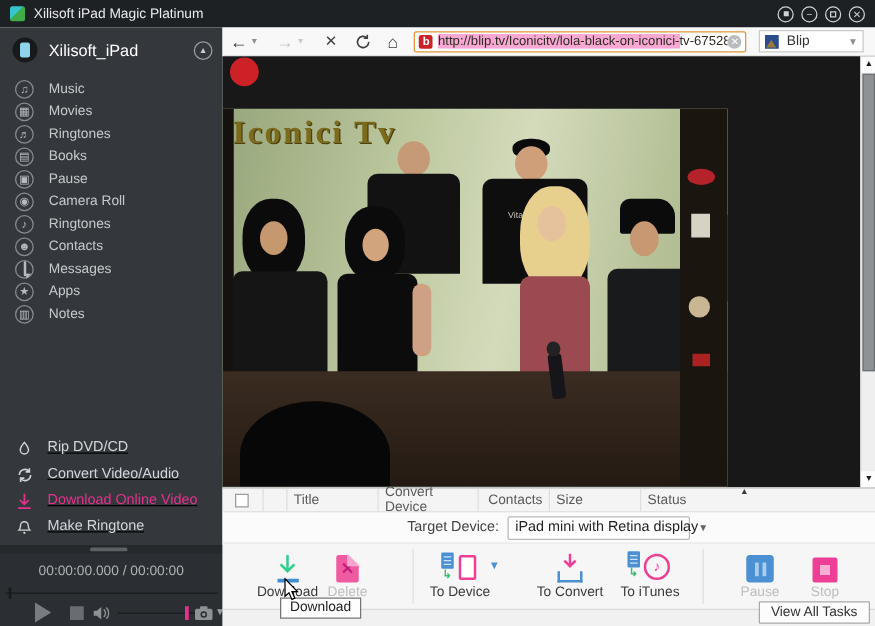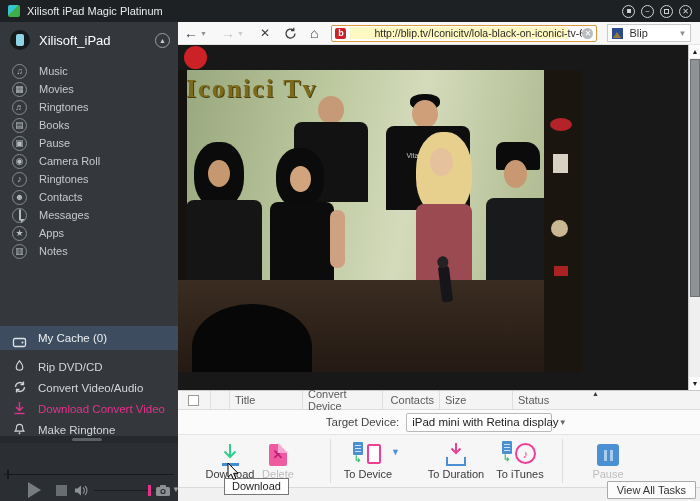--- a/index.html
+++ b/index.html
@@ -30,21 +30,21 @@
   .nav-item { height:18px; display:flex; align-items:center; padding-left:12px; }
   .nav-ic { width:15px; height:15px; border:1px solid #878c91; border-radius:50%; color:#b6bbbf;
     font-size:9px; line-height:13px; text-align:center; margin-right:12px; flex:none; }
   .nav-lab { color:#c6c9cc; font-size:11px; }
   .bubble { width:8px; height:6px; border:1px solid #b6bbbf; border-radius:2px; margin:3.5px auto 0; position:relative; }
   .bubble:after { content:""; position:absolute; left:1px; bottom:-3px; border:2px solid transparent; border-top-color:#b6bbbf; border-left-color:#b6bbbf; }
   .cache-row { position:absolute; left:0; top:304px; width:178px; height:24px; background:#3d4c5e;
     display:flex; align-items:center; padding-left:12px; }
   .cache-row .lab { color:#eef1f3; font-size:11.5px; }
   .tools { position:absolute; left:0; top:330px; width:178px; }
-  .tool { height:21px; display:flex; align-items:flex-end; padding-left:12px; }
+  .tool { height:21px; display:flex; align-items:flex-start; padding-left:12px;text-decoration:underline; }
   .tool .tic { width:15px; margin-right:11px; flex:none; display:flex; justify-content:center; }
   .tool .lab { color:#d3d6d9; font-size:11.5px; }
   .tool.active .lab { color:#e5318c; }
   .side-divider { position:absolute; left:0; top:414px; width:178px; height:7px; background:#26292c; }
   .grip { position:absolute; left:72px; top:2px; width:30px; height:3px; border-radius:2px; background:#5c6165; }
   .mini-player { position:absolute; left:0; top:421px; width:178px; height:58px; background:#2b2e32; }
   .mp-time { text-align:center; padding-top:8px; color:#aeb2b5; font-size:11px; }
   .mp-seek { position:absolute; left:4px; right:4px; top:31px; height:1px; background:#191a1c; }
   .mp-seek i { position:absolute; left:3px; top:-4px; width:2px; height:9px; background:#17181a; }
   .mp-controls { position:absolute; left:0; top:38px; width:178px; height:20px; }
@@ -67,35 +67,35 @@
   .tcaret { font-size:7px; color:#8f9396; margin-left:2px; }
   .tcaret.dis { color:#c8cbcd; }
   .stop-x { color:#3c4043; font-size:12px; margin-left:16px; }
   .reload { margin-left:14px; }
   .home { color:#3c4043; font-size:14px; margin-left:13px; }
   .urlbar { margin-left:13px; width:266px; height:17px; border:1px solid #e0973b; border-radius:2px;
     background:#fff; display:flex; align-items:center; padding:0 3px; }
   .favicon { width:11px; height:11px; border-radius:2px; background:#cc2127; color:#fff; font-size:9px;
     font-weight:bold; line-height:11px; text-align:center; flex:none; }
   .urltext { font-size:10.5px; color:#2e2a24; white-space:nowrap; overflow:hidden; margin-left:4px; flex:1; }
-  .urltext .sel { background:#fef9c3;padding-left:24px; }
+  .urltext .sel { background:#f9a8d4; }
   .urlclear { width:11px; height:11px; border-radius:50%; background:#b9bcbe; color:#fff; font-size:8px;
     line-height:11px; text-align:center; flex:none; }
   .sitebox { margin-left:10px; width:84px; height:18px; border:1px solid #c9c9c9; background:#fff;
     display:flex; align-items:center; padding:0 4px; }
   .sitelogo { width:11px; height:11px; background:#2a4b8c; position:relative; overflow:hidden; flex:none; }
   .sitelogo:after { content:""; position:absolute; left:1px; bottom:1px; border-left:4.5px solid transparent;
     border-right:4.5px solid transparent; border-bottom:6px solid #9a7a3a; }
   .sitename { font-size:11px; color:#333; margin-left:6px; flex:1; }
   .sitecaret { color:#909090; font-size:8px; }
 
   
   .content { position:absolute; left:0; top:23px; width:522px; height:345px; background:#181818; overflow:hidden; }
   .redlogo { position:absolute; left:6px; top:1px; width:23px; height:23px; border-radius:50%; background:#cc2127; }
-  .video { position:absolute; left:0; top:25px; width:404px; height:302px; overflow:hidden;
+  .video { position:absolute; left:0; top:42px; width:404px; height:302px; overflow:hidden;
     background:linear-gradient(100deg,#97a67c 0%,#bec9a0 35%,#d4dbbc 55%,#b6c198 80%,#a8b28b 100%); }
   .vtitle { position:absolute; left:8px; top:4px; font-family:"Liberation Serif", serif; font-weight:bold;
     font-size:26px; color:#7d6b1c; letter-spacing:2px; text-shadow:1px 1px 0 #4a4012; }
   .doorway { position:absolute; left:0; top:0; width:9px; height:100%; background:#14110e; }
   .posterwall { position:absolute; right:0; top:0; width:38px; height:100%; background:#1b150f; }
   .posterwall .p1 { position:absolute; left:6px; top:48px; width:22px; height:13px; border-radius:50%; background:#b5232a; }
   .posterwall .p2 { position:absolute; left:9px; top:84px; width:15px; height:19px; background:#d8d2c4; }
   .posterwall .p3 { position:absolute; left:7px; top:150px; width:17px; height:17px; border-radius:50%; background:#c9b793; }
   .posterwall .p4 { position:absolute; left:10px; top:196px; width:14px; height:10px; background:#a22; }
   .couch { position:absolute; left:0; bottom:0; width:100%; height:92px;
@@ -243,29 +243,20 @@
     <div class="nav-item">
       <span class="nav-ic">★</span>
       <span class="nav-lab">Apps</span>
       </div>
     <div class="nav-item">
       <span class="nav-ic">▥</span>
       <span class="nav-lab">Notes</span>
       </div>
   </div>
 
-  <div class="cache-row">
-    <span class="tool tic" style="padding:0;margin-right:11px">
-      <svg width="15" height="13" viewBox="0 0 15 13">
-          <rect x="1.5" y="2.5" width="12" height="8" rx="1.5" fill="none" stroke="#dfe3e6" stroke-width="1.3"></rect>
-          <circle cx="10.5" cy="6.5" r="1" fill="#dfe3e6"></circle>
-        </svg>
-    </span>
-    <span class="lab">My Cache (0)</span>
-  </div>
 
   <div class="tools">
     <div class="tool">
       <span class="tic">
         <svg width="13" height="14" viewBox="0 0 14 14">
             <path d="M7 1.5C5 4 3.5 5.5 3.5 8a3.5 3.5 0 0 0 7 0C10.5 5.5 9 4 7 1.5Z" fill="none" stroke="#cfd3d6" stroke-width="1.3"></path>
           </svg>
       </span>
       <span class="lab">Rip DVD/CD</span>
       </div>
@@ -279,38 +270,39 @@
       </span>
       <span class="lab">Convert Video/Audio</span>
       </div>
     <div class="tool active">
       <span class="tic">
         <svg width="13" height="14" viewBox="0 0 13 14">
             <path d="M6.5 1v8M3 6l3.5 3.5L10 6" fill="none" stroke="#e5318c" stroke-width="1.4"></path>
             <path d="M1.5 12.5h10" stroke="#e5318c" stroke-width="1.4"></path>
           </svg>
       </span>
-      <span class="lab">Download Convert Video</span>
+      <span class="lab">Download Online Video</span>
       </div>
     <div class="tool">
       <span class="tic">
         <svg width="13" height="14" viewBox="0 0 14 14">
             <path d="M7 2a3.3 3.3 0 0 1 3.3 3.3c0 2.2.7 3.2 1.4 4H2.3c.7-.8 1.4-1.8 1.4-4A3.3 3.3 0 0 1 7 2Z" fill="none" stroke="#cfd3d6" stroke-width="1.2"></path>
             <circle cx="7" cy="11.6" r="1" fill="#cfd3d6"></circle>
           </svg>
       </span>
       <span class="lab">Make Ringtone</span>
       </div>
   </div>
 
   <div class="side-divider">
       <span class="grip"></span>
     </div>
 
   <div class="mini-player">
+    <div class="mp-time">00:00:00.000 / 00:00:00</div>
     <div class="mp-seek">
         <i></i>
       </div>
     <div class="mp-controls">
       <div class="mp-play"></div>
       <div class="mp-stop"></div>
       <svg class="abs" style="left:74px;top:3px" width="14" height="13" viewBox="0 0 14 13">
           <path d="M1 4.5h2.5L7 1.5v10L3.5 8.5H1Z" fill="#8d9194"></path>
           <path d="M9 3.5a4 4 0 0 1 0 6M11 2a6.2 6.2 0 0 1 0 9" fill="none" stroke="#8d9194" stroke-width="1.1"></path>
         </svg>
@@ -485,21 +477,21 @@
     </div>
     <div class="action" style="left:243px">
       <div class="a-ic">
         <div>
             <svg width="16" height="15" viewBox="0 0 16 15" style="margin:0 auto">
               <path d="M8 1v9M3.5 6.5 8 11l4.5-4.5" fill="none" stroke="#ee3f96" stroke-width="2"></path>
             </svg>
         <div class="tray" style="margin:0 auto"></div>
           </div>
       </div>
-      <div class="a-lab">To Duration</div>
+      <div class="a-lab">To Convert</div>
     </div>
     <div class="action" style="left:307px">
       <div class="a-ic">
         <div style="position:relative;width:36px;height:25px">
           <div class="mini-doc" style="position:absolute;left:0;top:0"></div>
           <span class="green-arr" style="position:absolute;left:1px;top:12px">↳</span>
           <div class="itunes-circle" style="position:absolute;left:13px;top:2px">♪</div>
         </div>
       </div>
       <div class="a-lab">To iTunes</div>
@@ -509,20 +501,28 @@
 
     <div class="action dis" style="left:395px">
       <div class="a-ic">
           <div class="pause-sq">
             <i></i>
             <i></i>
           </div>
         </div>
       <div class="a-lab">Pause</div>
     </div>
+    <div class="action dis" style="left:447px">
+      <div class="a-ic">
+          <div class="stop-sq">
+            <i></i>
+          </div>
+        </div>
+      <div class="a-lab">Stop</div>
+    </div>
   </div>
 
   <div class="footer"></div>
   <div class="viewall">View All Tasks</div>
 
   <div class="tooltip">Download</div>
   <svg class="cursor" width="13" height="19" viewBox="0 0 13 19">
     <path d="M1 1v14l3.2-2.8 2.3 5.3 2.4-1-2.3-5.2H11Z" fill="#fff" stroke="#000" stroke-width="1"></path>
   </svg>
 </div>

